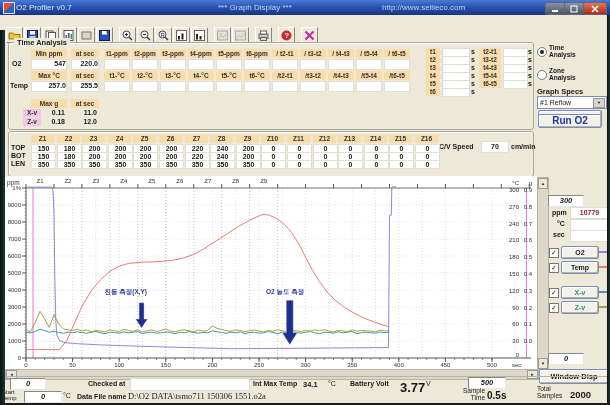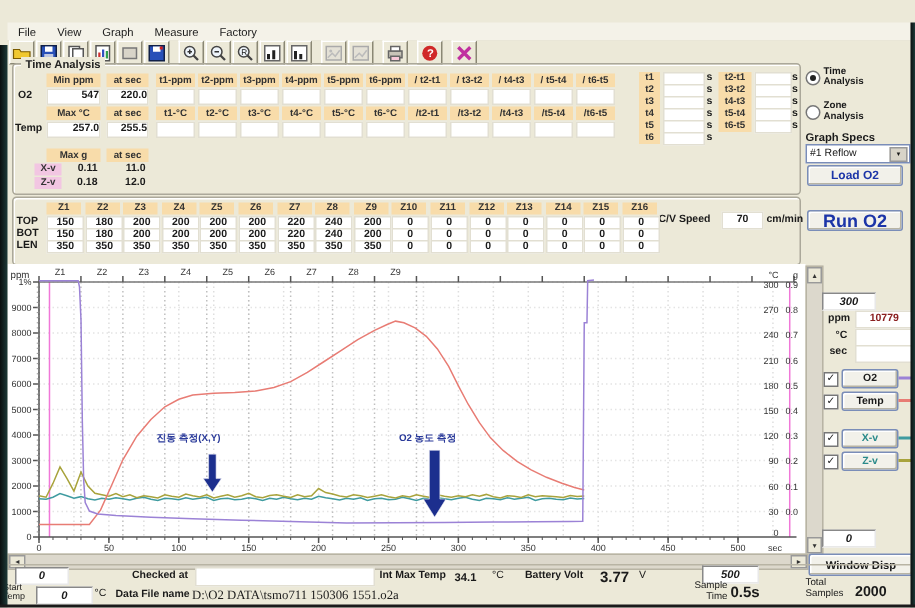--- a/index.html
+++ b/index.html
@@ -48,28 +48,42 @@
   .swatch{position:absolute;width:11px;height:2px;}
   #chartbox{position:absolute;left:5px;top:176px;width:532px;height:193px;background:#fff;}
   .edge{position:absolute;background:linear-gradient(90deg,#0a0f0f,#1d3a38);}
   .two{line-height:6.5px;font-size:6.5px;font-weight:bold;position:absolute;}
 </style>
 </head>
 <body>
 
 <div id="win">
 
-
-  <div id="menubar">
-      <div class="mitem" style="">File</div>
-      <div class="mitem" style="">View</div>
-      <div class="mitem" style="">Graph</div>
-      <div class="mitem" style="">Measure</div>
-      <div class="mitem" style="">Factory</div>
-    </div>
+  <div id="titlebar">
+    <div class="appicon"></div>
+    <span style="left:16px">O2 Profiler v0.7</span>
+    <span style="left:218px;color:#c8d2ec">*** Graph Display ***</span>
+    <span style="left:382px;color:#c8d2ec">http://www.seilieco.com</span>
+    <div class="wbtn" style="left:545px">
+        <svg width="8" height="8">
+          <line x1="1" y1="6" x2="7" y2="6" stroke="#fff" stroke-width="2"></line>
+        </svg>
+      </div>
+    <div class="wbtn" style="left:564px">
+        <svg width="8" height="8">
+          <rect x="1" y="1" width="6" height="6" fill="none" stroke="#fff"></rect>
+        </svg>
+      </div>
+    <div class="wbtn close" style="left:583px">
+        <svg width="8" height="8">
+          <path d="M1 1 L7 7 M7 1 L1 7" stroke="#fff" stroke-width="1.5"></path>
+        </svg>
+      </div>
+  </div>
+
   <div id="toolbar">
       <div class="tbtn" style="">
         <svg width="13" height="13">
           <path d="M1 10V4h4l1 1.5h6V10z" fill="#f0c830" stroke="#7a5a00" stroke-width=".8"></path>
         </svg>
       </div>
       <div class="tbtn" style="">
         <svg width="13" height="13">
           <rect x="1.5" y="1.5" width="10" height="10" fill="#2850b8" stroke="#102048"></rect>
           <rect x="4" y="2" width="5" height="3.5" fill="#fff"></rect>
@@ -273,21 +287,21 @@
   <div class="radio sel" style="left:537px;top:47px"></div>
   <div class="two" style="left:549px;top:45px;width:42px">Time Analysis</div>
   <div class="radio" style="left:537px;top:70px"></div>
   <div class="two" style="left:549px;top:68px;width:42px">Zone Analysis</div>
   <div class="lbl" style="left:537px;top:87px;font-size:7.5px">Graph Specs</div>
   <div class="dd" style="left:537px;top:96px;width:68px;height:11px">
     <span style="position:absolute;left:2px;top:2px;font-size:7px">#1 Reflow</span>
     <div class="dd-btn"></div>
   </div>
   <div class="btn3d navy" style="left:538px;top:110px;width:62px;height:12px;line-height:12px;font-size:8px">Load O2</div>
-  <div class="btn3d navy" style="left:538px;top:140px;width:62px;height:12px;line-height:12px;font-size:12px">Run O2</div>
+  <div class="btn3d navy" style="left:538px;top:114px;width:62px;height:12px;line-height:12px;font-size:10px">Run O2</div>
 
   <div id="zonebox" class="grp" style="left:8px;top:131px;width:524px;height:44px">
     <div class="lbl" style="left:430px;top:11px">C/V Speed</div>
     <div class="fld" style="left:472px;top:9px;width:26px;height:10px;text-align:center;font-weight:bold;line-height:10px">70</div>
     <div class="lbl" style="left:502px;top:11px">cm/min</div>
   <div class="hdr" style="left: 22px; top: 3px; width: 23px; height: 8px; line-height: 8px;">Z1</div>
       <div class="hdr" style="left: 48px; top: 3px; width: 23px; height: 8px; line-height: 8px;">Z2</div>
       <div class="hdr" style="left: 73px; top: 3px; width: 23px; height: 8px; line-height: 8px;">Z3</div>
       <div class="hdr" style="left: 99px; top: 3px; width: 23px; height: 8px; line-height: 8px;">Z4</div>
       <div class="hdr" style="left: 124px; top: 3px; width: 23px; height: 8px; line-height: 8px;">Z5</div>
@@ -649,21 +663,21 @@
   <div class="lbl" style="left:570px;top:389px;font-size:9.5px">2000</div>
 
   <div class="abs" style="left:5px;top:376px;width:602px;height:1px;background:#b8b4a4"></div>
   <div class="ibox" style="left:10px;top:378px;width:34px;height:10px;line-height:10px">0</div>
   <div class="lbl" style="left:88px;top:380px">Checked at</div>
   <div class="fld" style="left:130px;top:378px;width:118px;height:11px"></div>
   <div class="lbl" style="left:253px;top:380px">Int Max Temp</div>
   <div class="lbl" style="left:303px;top:380px;font-size:7.5px">34.1</div>
   <div class="plain" style="left:328px;top:380px">°C</div>
   <div class="lbl" style="left:350px;top:380px">Battery Volt</div>
-  <div class="lbl" style="left:400px;top:380px;font-size:10px">3.77</div>
+  <div class="lbl" style="left:400px;top:380px;font-size:13px">3.77</div>
   <div class="plain" style="left:426px;top:380px">V</div>
   <div class="ibox" style="left:468px;top:377px;width:36px;height:10px;line-height:10px">500</div>
   <div class="two" style="left:2px;top:389px;width:22px;font-weight:normal;font-size:6px;line-height:6px">Start Temp</div>
   <div class="ibox" style="left:24px;top:391px;width:36px;height:10px;line-height:10px">0</div>
   <div class="plain" style="left:63px;top:392px">°C</div>
   <div class="lbl" style="left:77px;top:393px">Data File name</div>
   <div class="plain" style="left:128px;top:391px;font-size:8.5px;font-family:'Liberation Serif','DejaVu Serif',serif">D:\O2 DATA\tsmo711  150306  1551.o2a</div>
   <div class="two" style="left:455px;top:388px;width:30px;font-weight:normal;font-size:6.5px;text-align:right">Sample Time</div>
   <div class="lbl" style="left:487px;top:390px;font-size:10px">0.5s</div>
 

